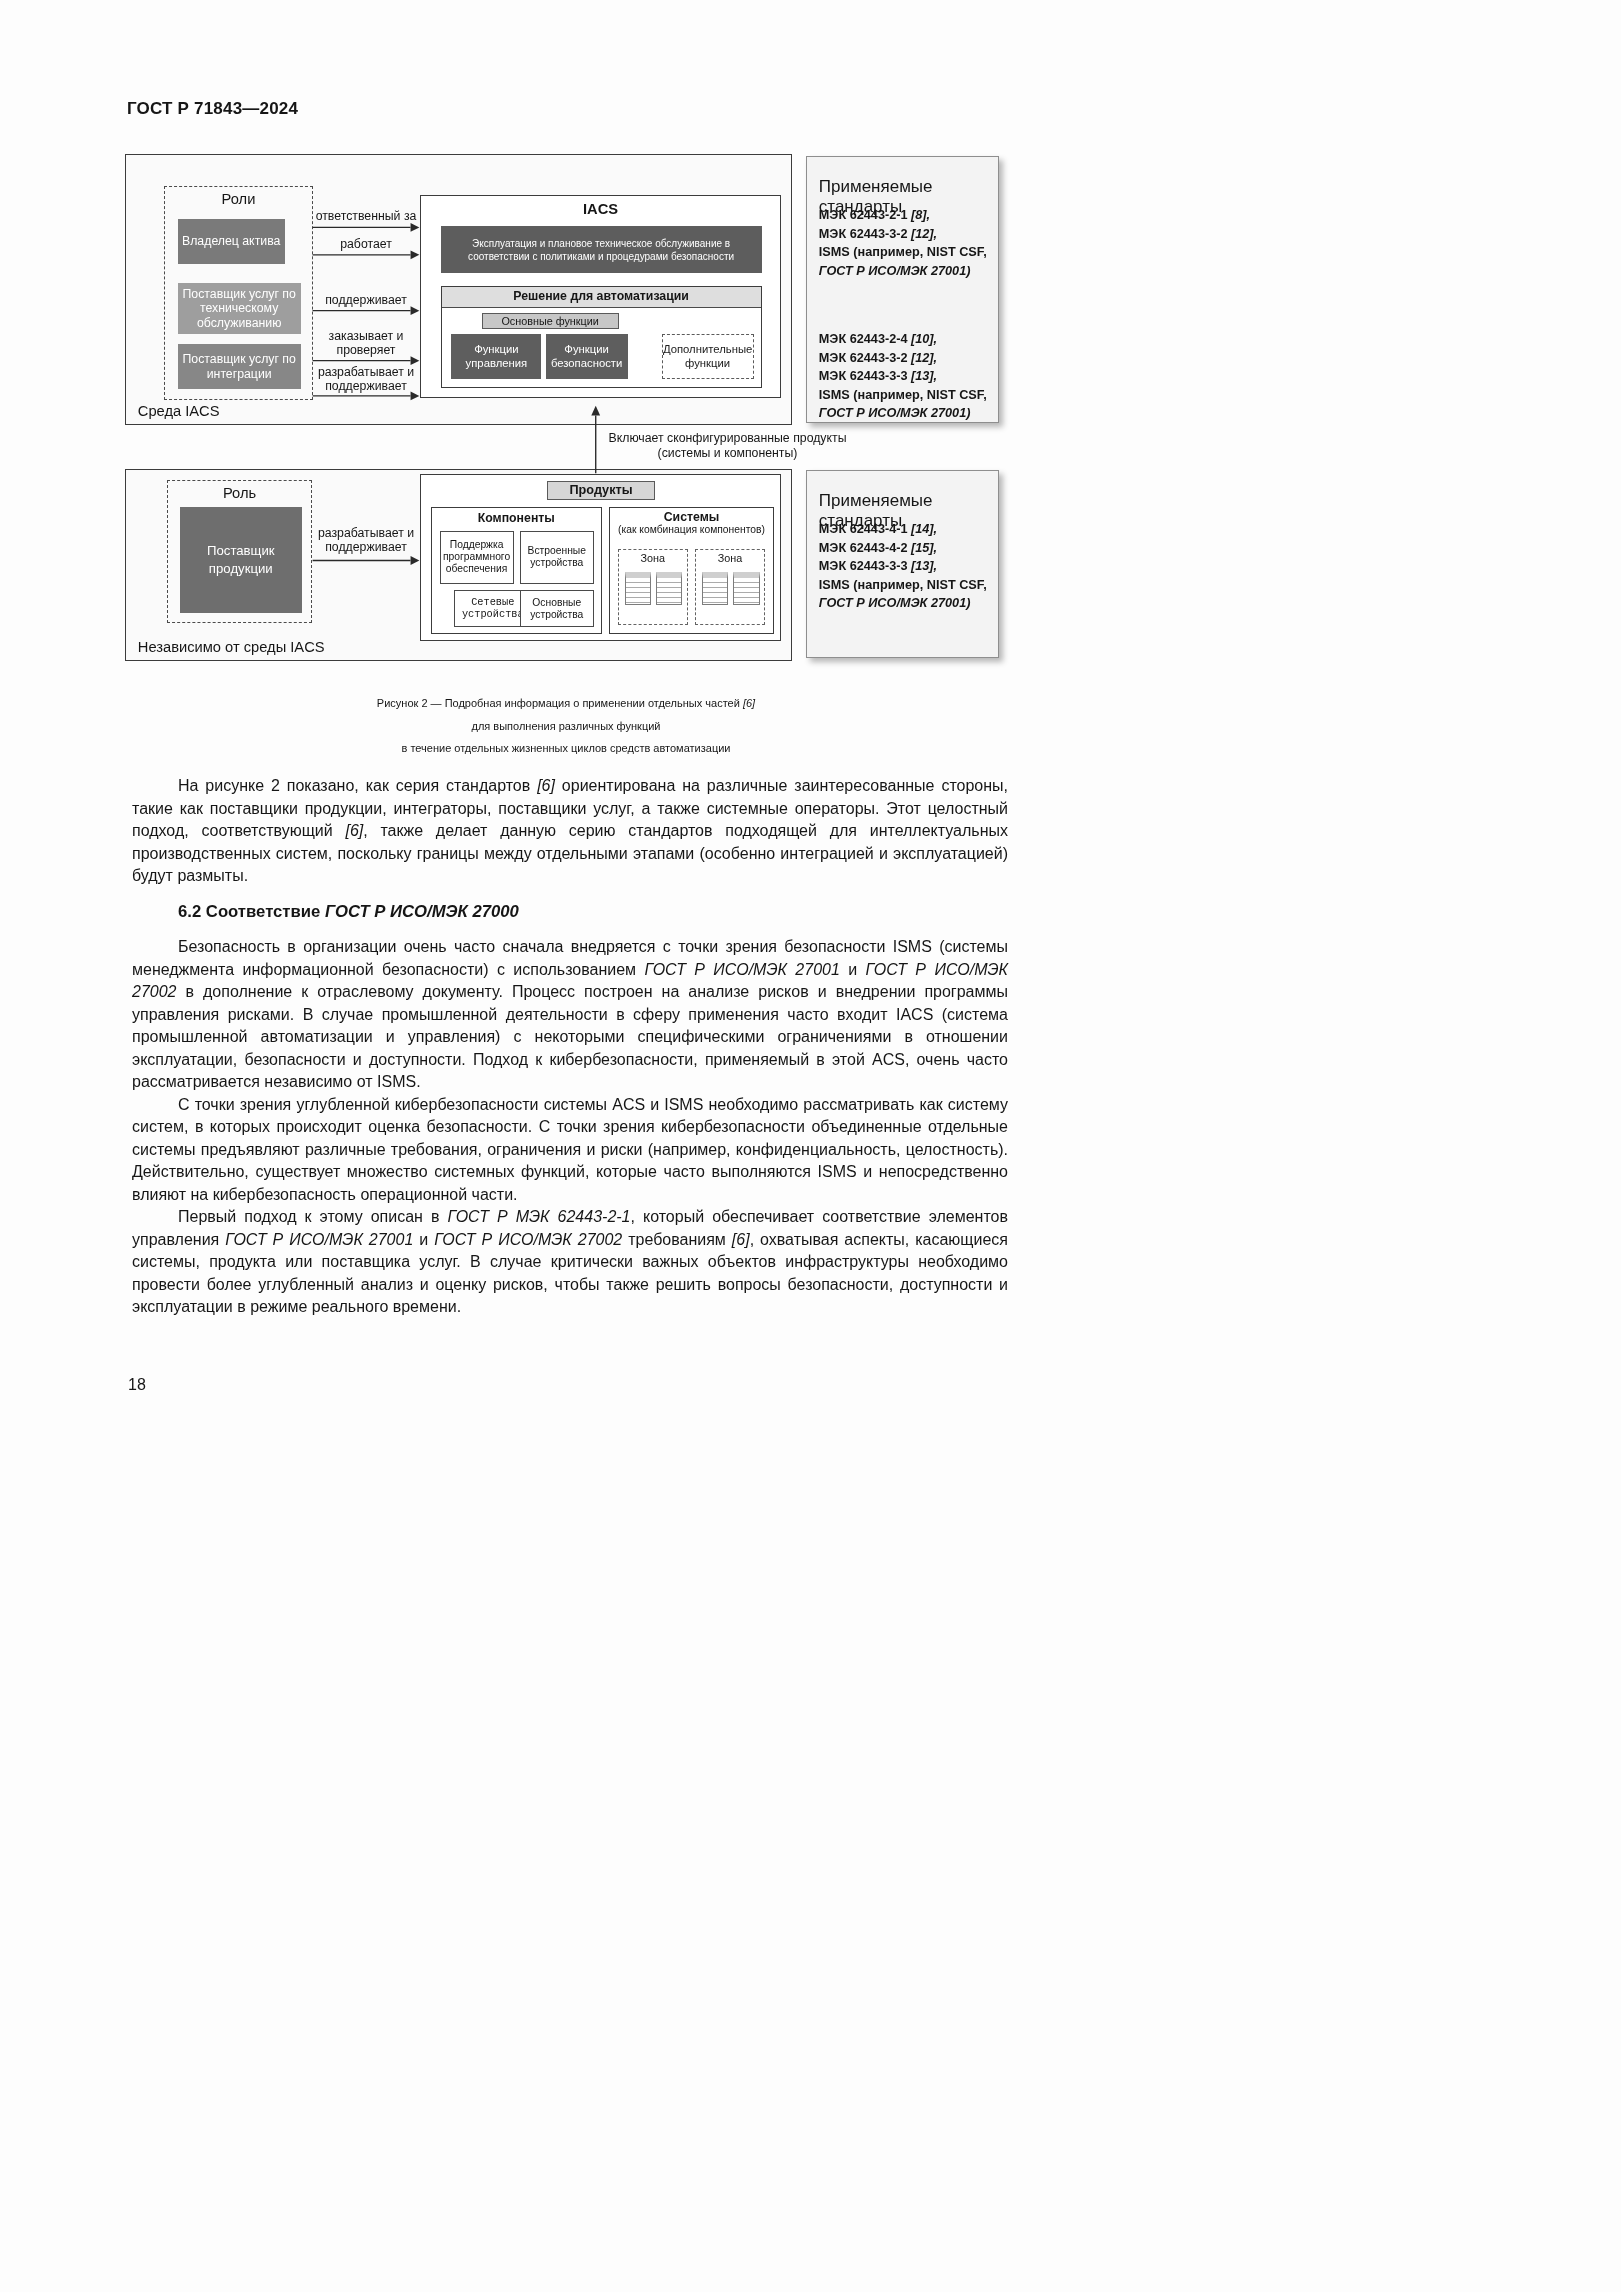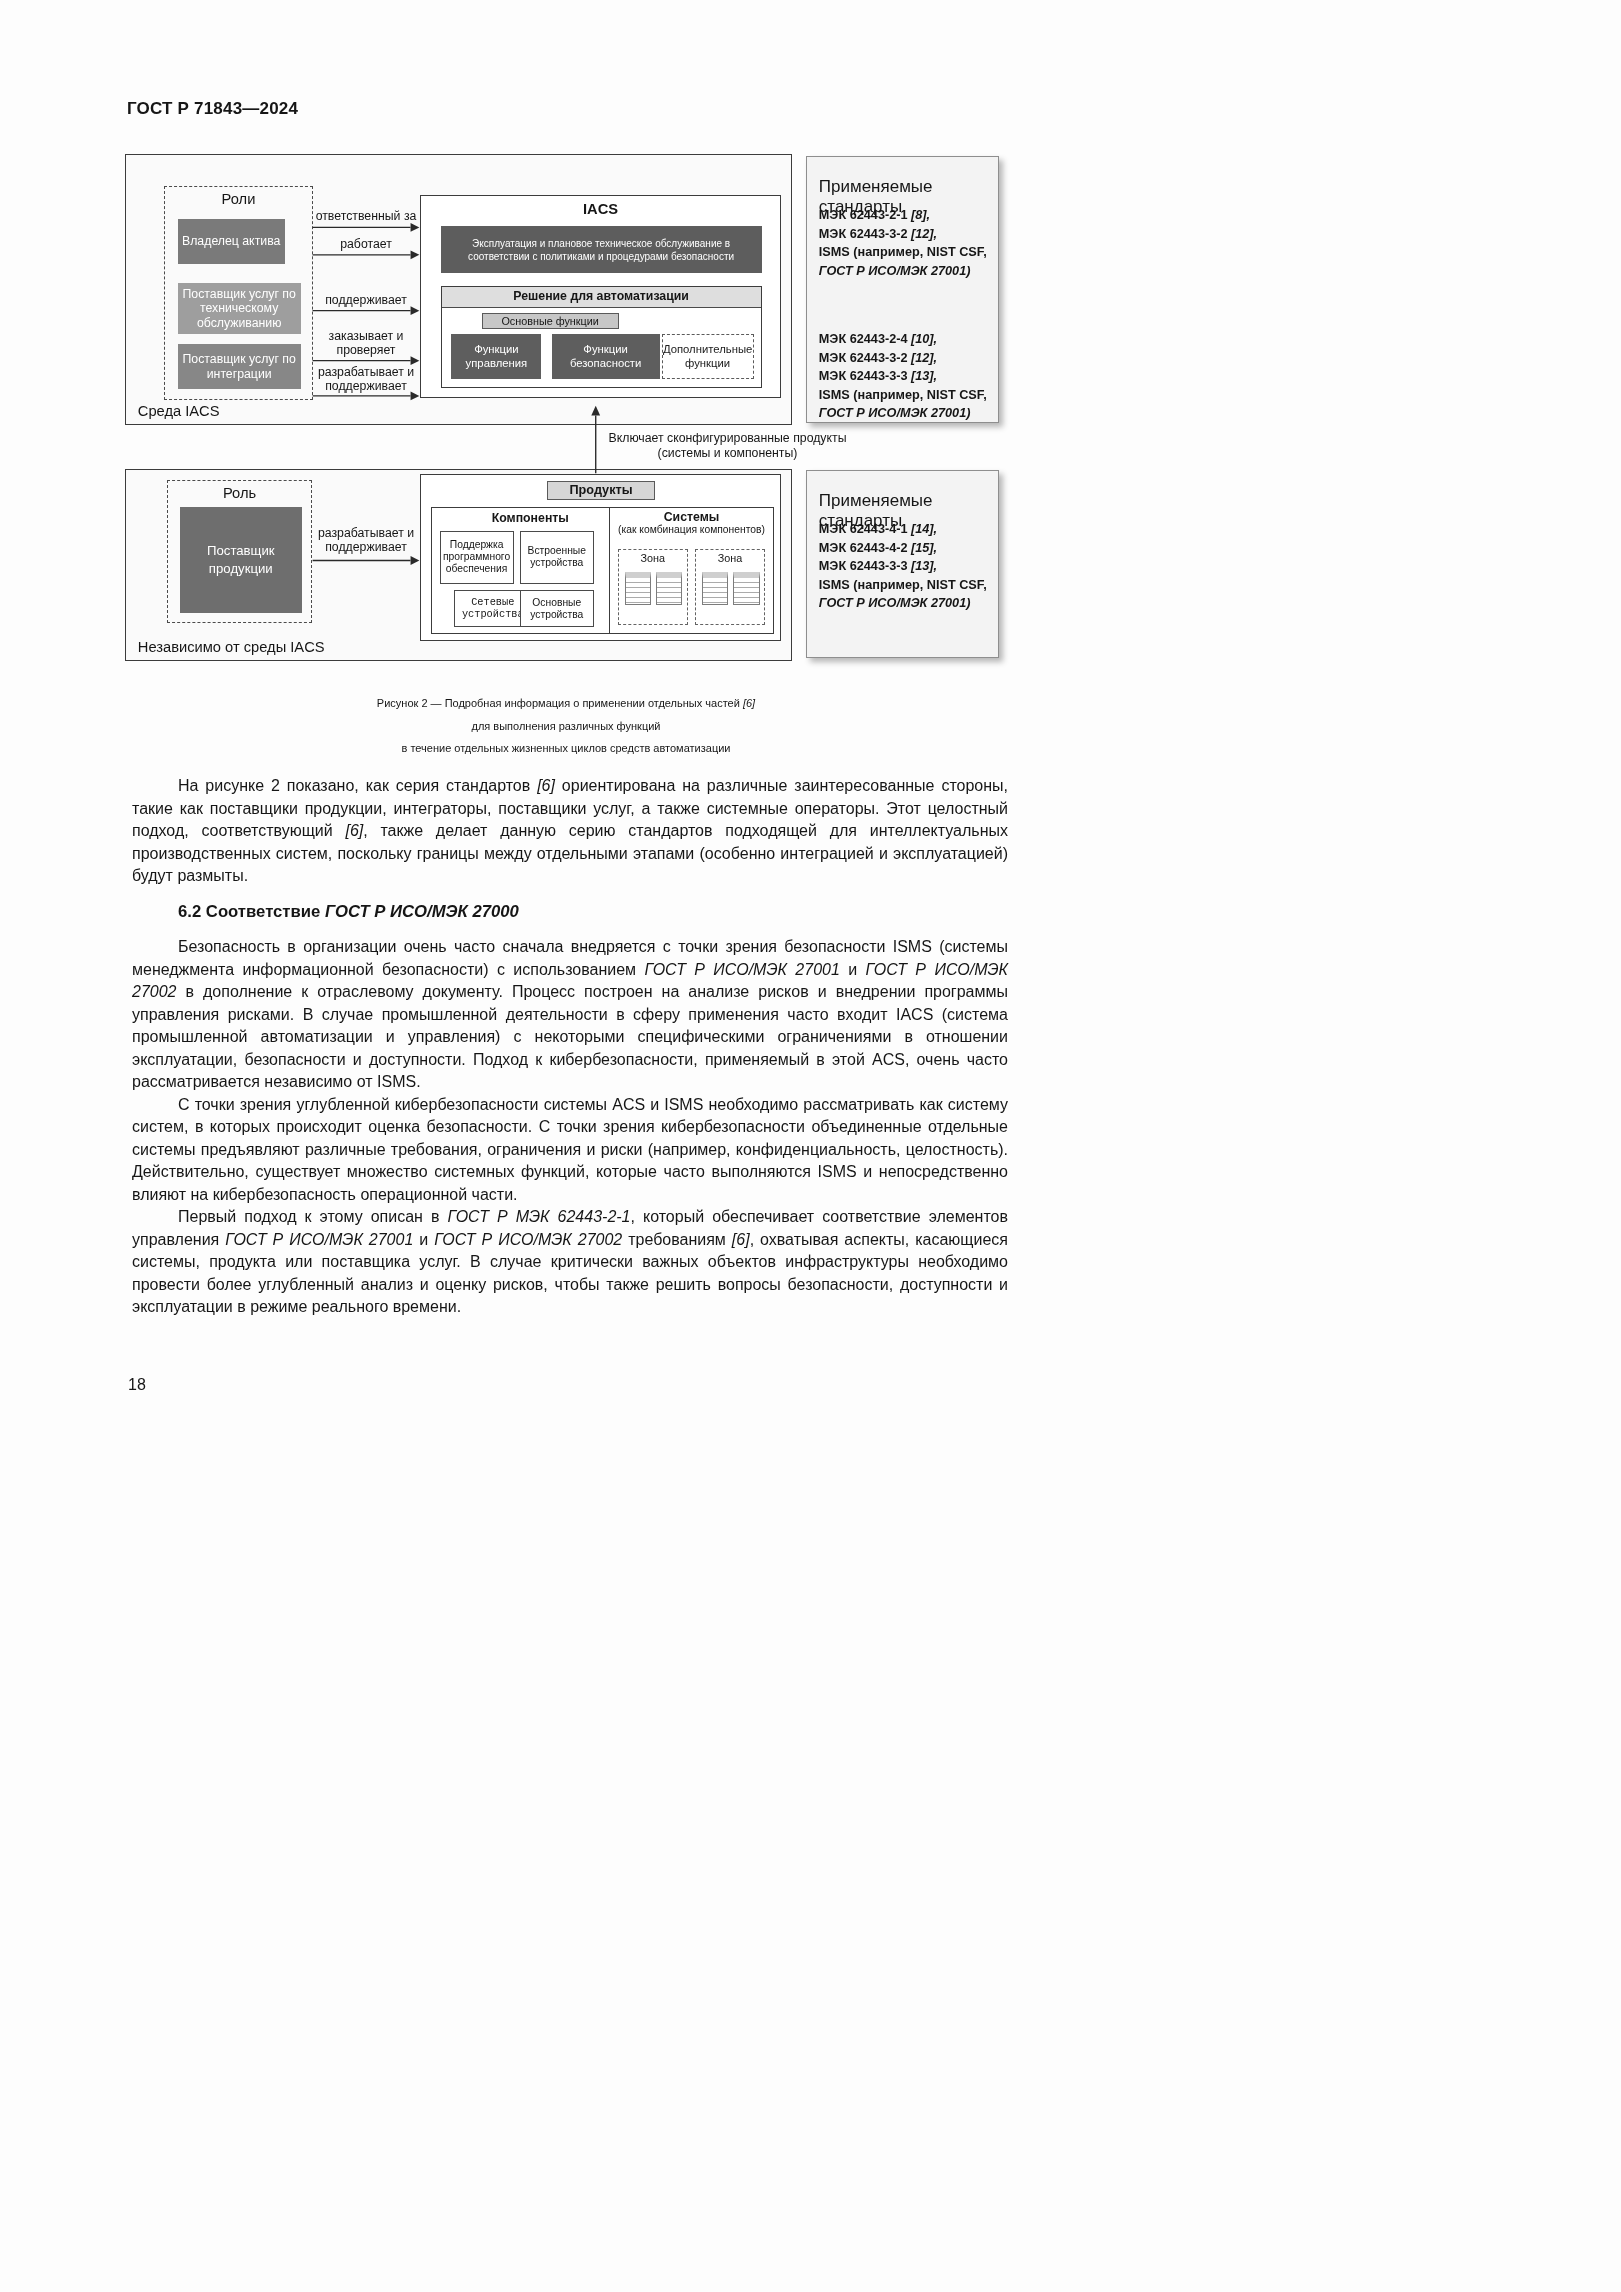--- a/index.html
+++ b/index.html
@@ -36,39 +36,39 @@
             display:flex; align-items:center; justify-content:center; text-align:center;
             font-size:10px; line-height:1.3; padding:2px 5.9px; box-sizing:border-box; }
   .solution { position:absolute; left:19.6px; top:90px; width:321px; height:102px; border:1.2px solid #3c3c3c; box-sizing:border-box; background:#fff; }
   .solution-header { position:absolute; top:0; left:0; right:0; height:19.6px; background:#dedede;
             border-bottom:1px solid #4a4a4a; text-align:center; font-size:12.3px; font-weight:700; line-height:19.6px; }
   .core-label { position:absolute; left:40px; top:25.5px; width:137px; height:16.7px; background:#c7c7c7;
             border:1px solid #5a5a5a; font-size:10.8px; text-align:center; line-height:14.7px; box-sizing:border-box; }
   .func { position:absolute; top:47px; height:45px; display:flex; align-items:center; justify-content:center;
             text-align:center; font-size:11.3px; line-height:1.18; box-sizing:border-box; padding:2px; }
   .func1 { left:9.8px; width:90px; background:#5e5e5e; color:#fff; }
-  .func2 { left:110px; width:108px; background:#5e5e5e; color:#fff; }
+  .func2 { left:104px; width:82px; background:#5e5e5e; color:#fff; }
   .func3 { left:220px; width:92px; border:1.5px dashed #5a5a5a; color:#202020; background:#fff; }
 
   
   .alabel { position:absolute; left:315px; width:102px; font-size:12.3px; line-height:13.7px; text-align:center; }
   .al1 { top:210px; } .al2 { top:238px; } .al3 { top:294px; } .al4 { top:330px; } .al5 { top:366px; }
   .includes-label { position:absolute; left:604px; top:431px; width:247px; font-size:12.3px; line-height:14.7px; text-align:center; }
   .dev-label { position:absolute; left:315px; top:527px; width:102px; font-size:12.3px; line-height:13.7px; text-align:center; }
 
   
   .role-b-box { left:167px; top:480px; width:145px; height:143px; }
   .supplier { position:absolute; left:11.8px; top:25.5px; width:122px; height:106px; background:#6e6e6e; color:#fff;
             display:flex; align-items:center; justify-content:center; text-align:center; font-size:13.2px; line-height:1.3; }
 
   
   .products-box { left:420px; top:474px; width:361px; height:167px; }
   .products-title { position:absolute; left:126px; top:5.9px; width:108px; height:19.6px; background:#d6d6d6;
             border:1px solid #5a5a5a; text-align:center; font-weight:700; font-size:12.7px; line-height:17.6px; box-sizing:border-box; }
-  .components { position:absolute; left:9.8px; top:32px; width:169px; height:125px; border:1.2px solid #3c3c3c; background:#fff;padding-left:28px; }
+  .components { position:absolute; left:9.8px; top:32px; width:169px; height:125px; border:1.2px solid #3c3c3c; background:#fff; }
   .sub-header { position:absolute; top:2.9px; left:0; right:0; text-align:center; font-size:12.3px; font-weight:700; }
   .comp { position:absolute; border:1px solid #4a4a4a; display:flex; align-items:center; justify-content:center;
             text-align:center; font-size:10.3px; line-height:1.15; padding:1px; box-sizing:border-box; background:#fff; }
   .comp1 { left:7.8px; top:22.5px; width:74px; height:53px; }
   .comp2 { left:88px; top:22.5px; width:74px; height:53px; }
   .comp3 { left:22px; top:82px; width:78px; height:37px;font-family:Liberation Mono, monospace; }
   .comp4 { left:88px; top:82px; width:74px; height:37px; }
   .systems { position:absolute; left:188px; top:32px; width:163px; height:125px; border:1.2px solid #3c3c3c; background:#fff; }
   .sys-main { text-align:center; font-size:12.3px; font-weight:700; }
   .sys-sub { text-align:center; font-size:10.3px; }

